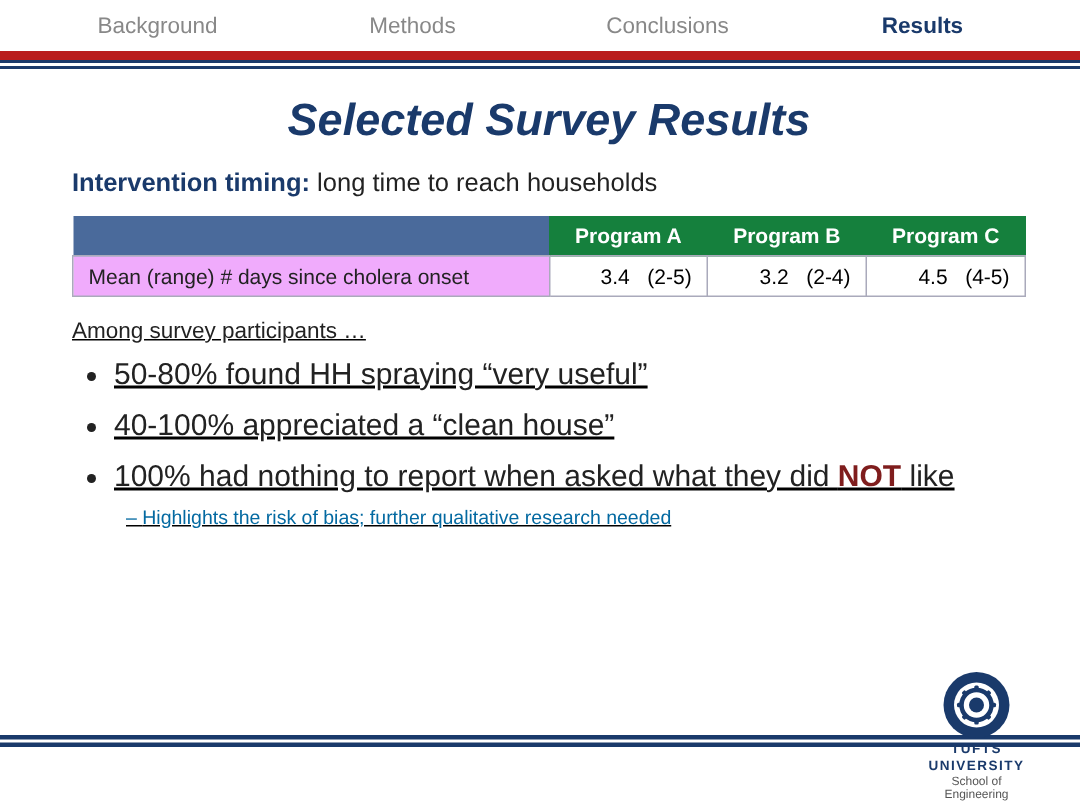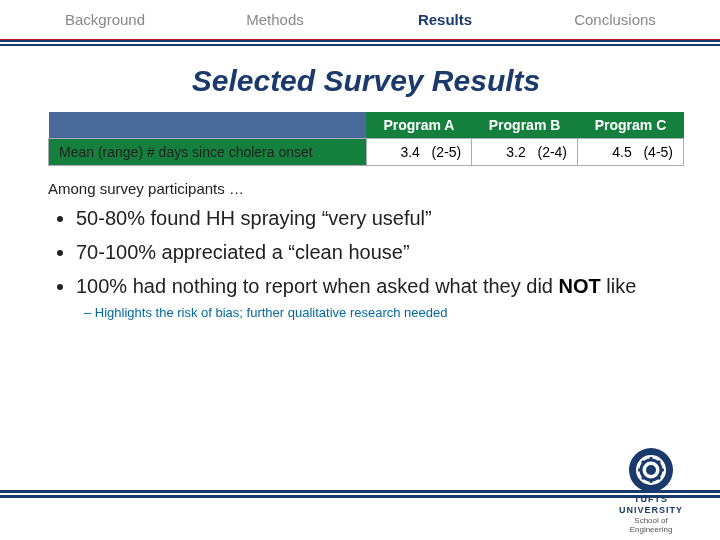--- a/index.html
+++ b/index.html
@@ -12,21 +12,21 @@
       overflow: hidden;
       position: relative;
     }
 
     
     .nav-bar {
       display: flex;
       align-items: center;
       height: 40px;
       background: #fff;
-      border-bottom: 1px solid #b91c1c;
+      border-bottom: 6px solid #b91c1c;
       padding: 0 20px;
     }
 
     .nav-item {
       flex: 1;
       text-align: center;
       font-size: 15px;
       color: #888;
       cursor: pointer;
       padding: 8px 0;
@@ -94,45 +94,46 @@
     }
 
     .data-table td {
       border: 1px solid #aab;
       padding: 5px 10px;
       text-align: right;
     }
 
     .data-table td.row-label {
       text-align: left;
-      background: #15803d;
+      background: #f0abfc;
       color: #222;
     }
 
     
     .bullet-section {
       margin-bottom: 10px;
+      text-decoration: underline;
     }
 
     .bullet-intro {
       font-size: 15px;
       color: #222;
       margin-bottom: 4px;
     }
 
     .bullet-list {
       list-style: disc;
       margin-left: 28px;
       font-size: 20px;
       color: #222;
       line-height: 1.7;
     }
 
     .bullet-list li span.not {
-      color: #000000;
+      color: #7f1d1d;
       font-weight: bold;
     }
 
     
     .sub-bullet {
       font-size: 13px;
       color: #0369a1;
       margin-left: 36px;
       margin-top: 2px;
     }
@@ -188,30 +189,34 @@
       align-items: center;
       justify-content: center;
     }
   </style>
 </head>
 <body>
 
 <div class="nav-bar">
   <div class="nav-item">Background</div>
   <div class="nav-item">Methods</div>
+  <div class="nav-item">Conclusions</div>
   <div class="nav-item active">Results</div>
-  <div class="nav-item">Conclusions</div>
 </div>
 
 <div class="double-line"></div>
 
 <div class="main-content">
 
   <div class="page-title">Selected Survey Results</div>
 
+  <div class="section-subtitle">
+    <span class="label">Intervention timing:</span>
+    <span> long time to reach households</span>
+  </div>
 
   <table class="data-table">
     <thead>
       <tr>
         <th class="empty"></th>
         <th>Program A</th>
         <th>Program B</th>
         <th>Program C</th>
       </tr>
     </thead>
@@ -234,21 +239,21 @@
           <span class="val-range">(4-5)</span>
         </td>
       </tr>
     </tbody>
   </table>
 
   <div class="bullet-section">
     <div class="bullet-intro">Among survey participants …</div>
     <ul class="bullet-list">
       <li>50-80% found HH spraying “very useful”</li>
-      <li>70-100% appreciated a “clean house”</li>
+      <li>40-100% appreciated a “clean house”</li>
       <li>
         <span>100% had nothing to report when asked what they did </span><span class="not">NOT</span><span> like</span>
       </li>
     </ul>
     <div class="sub-bullet">Highlights the risk of bias; further qualitative research needed</div>
   </div>
 
 </div>
 
 <div style="position:absolute; bottom:42px; left:0; right:0;">

